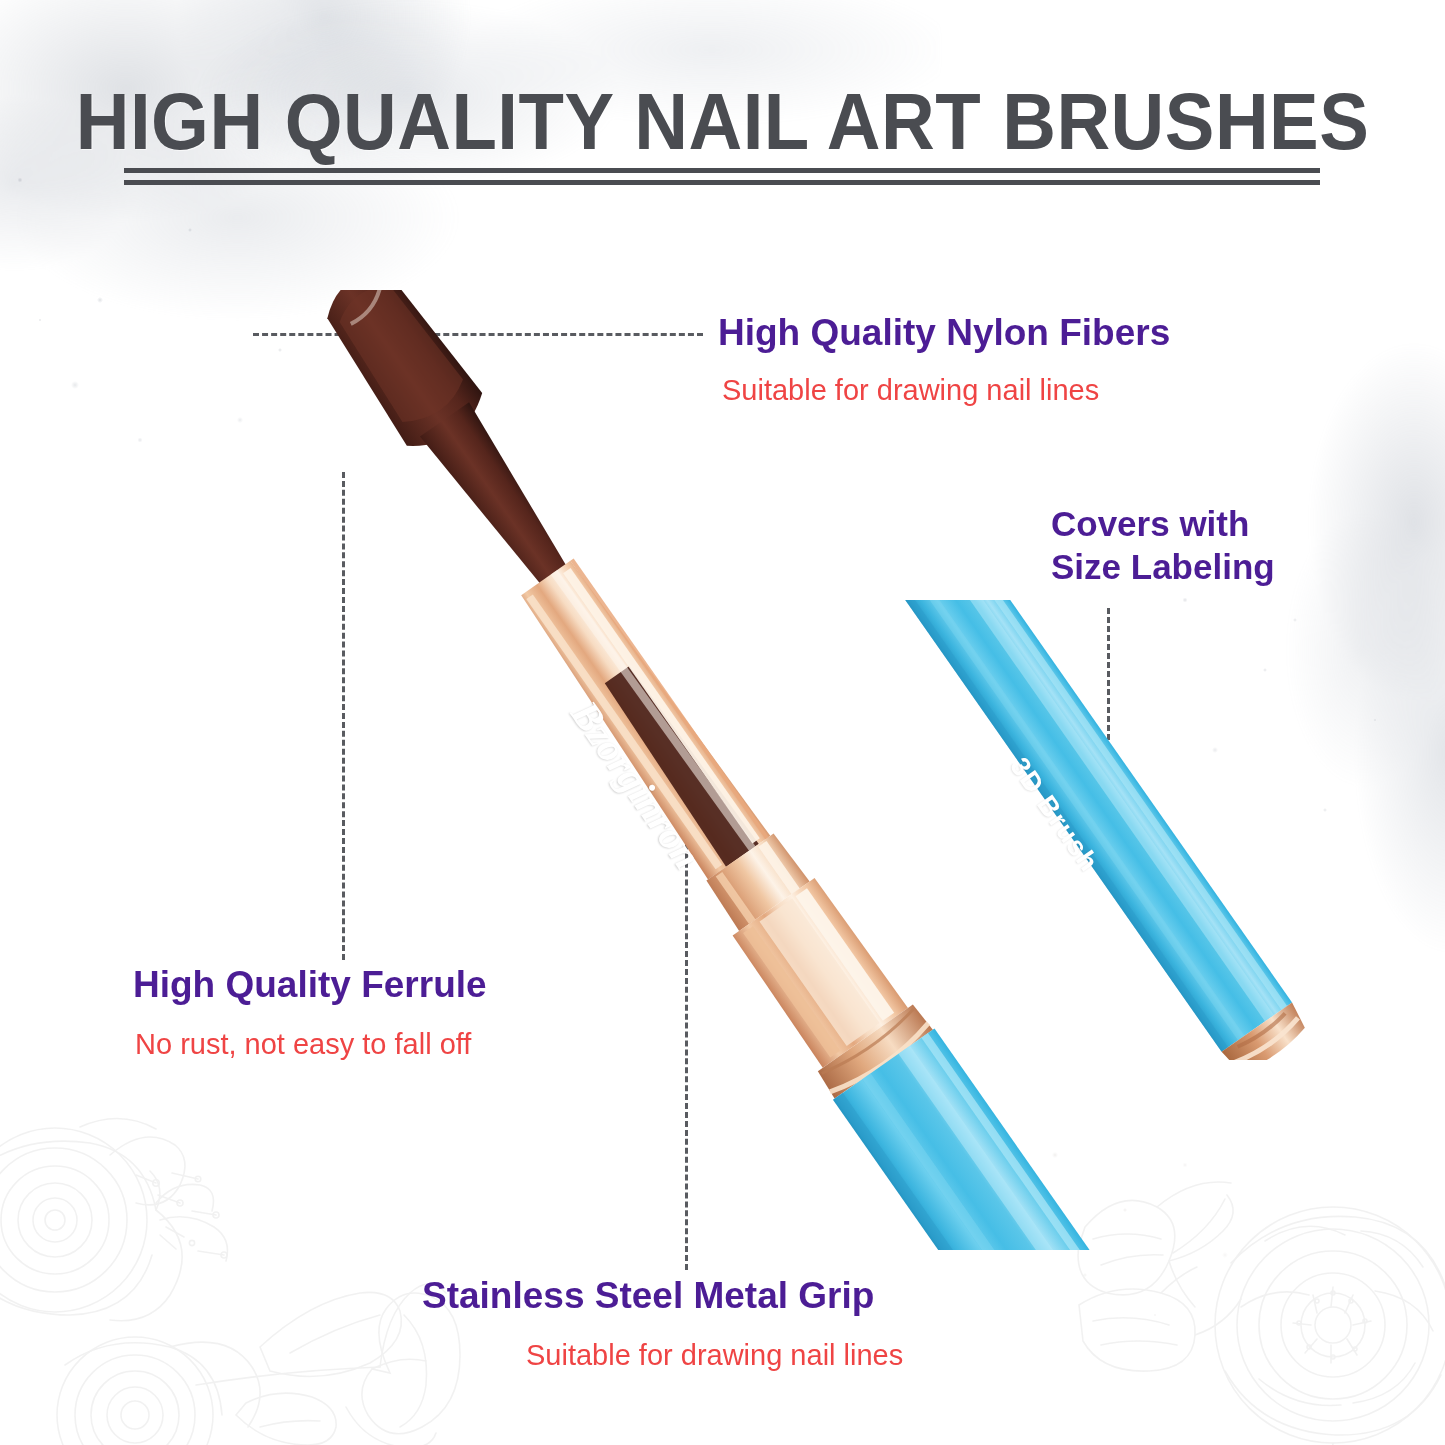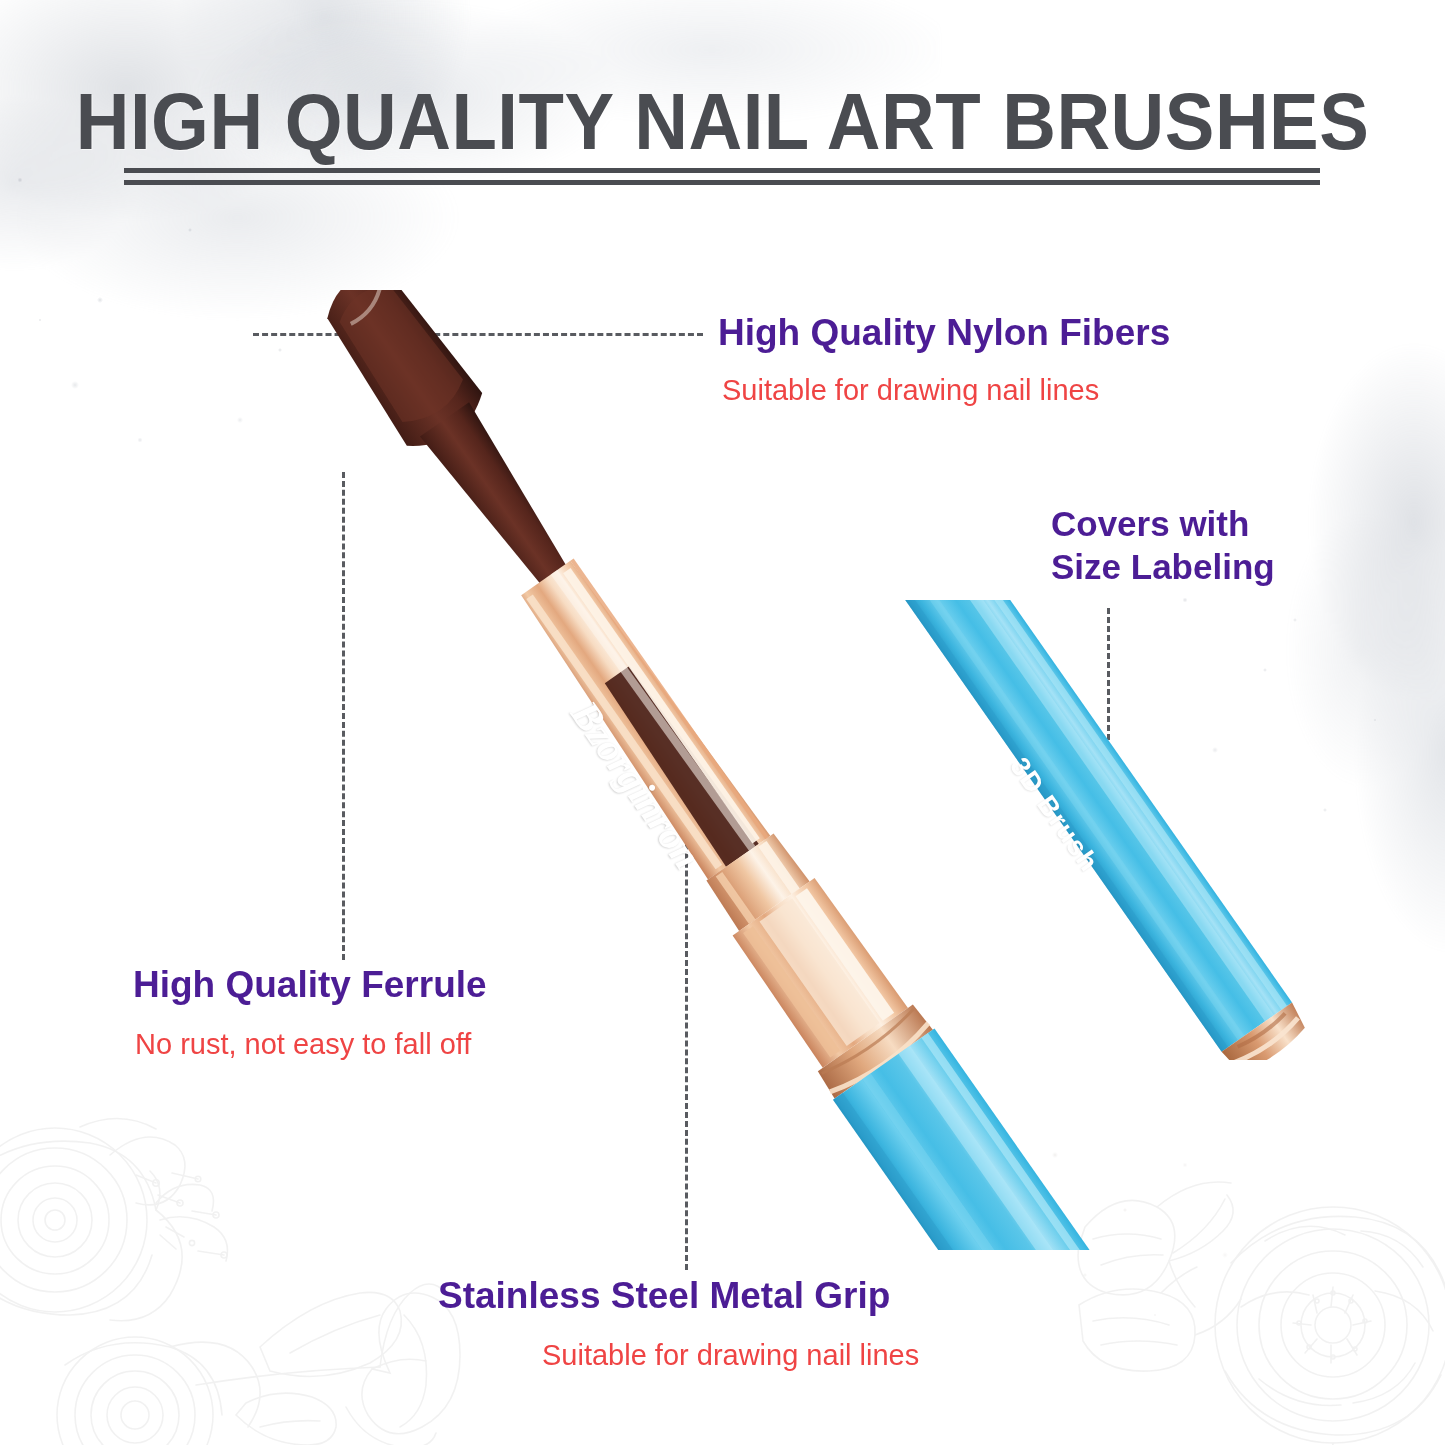--- a/index.html
+++ b/index.html
@@ -145,21 +145,21 @@
   #callout-nylon .head { font-size: 37px; }
   #callout-nylon .sub { font-size: 29px; margin-top: 18px; margin-left: 4px; }
 
   #callout-covers { left: 1051px; top: 503px; width: 290px; }
   #callout-covers .head { font-size: 35px; line-height: 1.22; }
 
   #callout-ferrule { left: 133px; top: 965px; }
   #callout-ferrule .head { font-size: 37px; }
   #callout-ferrule .sub { font-size: 29px; margin-top: 20px; margin-left: 2px; }
 
-  #callout-grip { left: 438px; top: 1276px; }
+  #callout-grip { left: 422px; top: 1276px; }
   #callout-grip .head { font-size: 37px; }
   #callout-grip .sub { font-size: 29px; margin-top: 20px; margin-left: 104px; }
 
   
   .leader { position: absolute; }
   .leader-h {
     height: 0;
     border-top: 3px dashed #595b60;
   }
   .leader-v {

